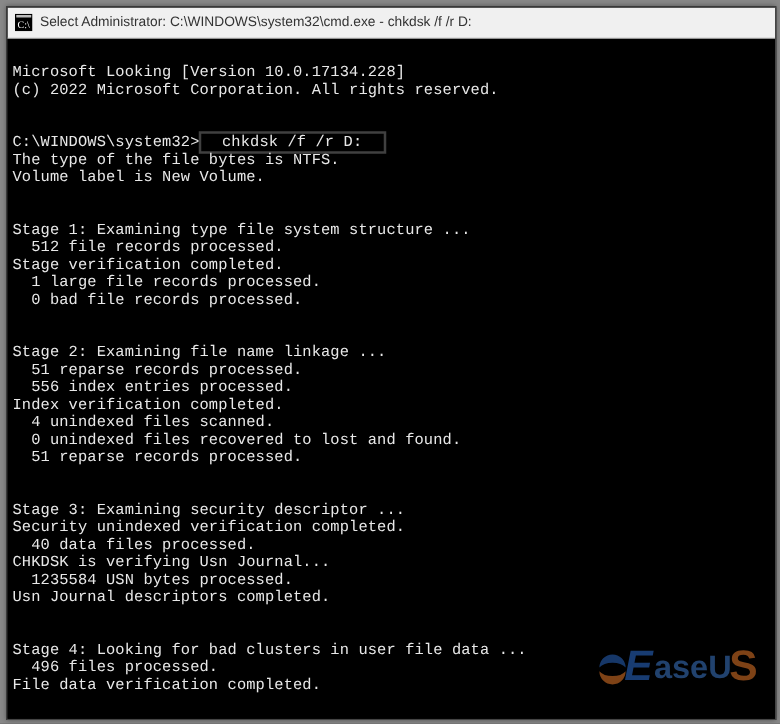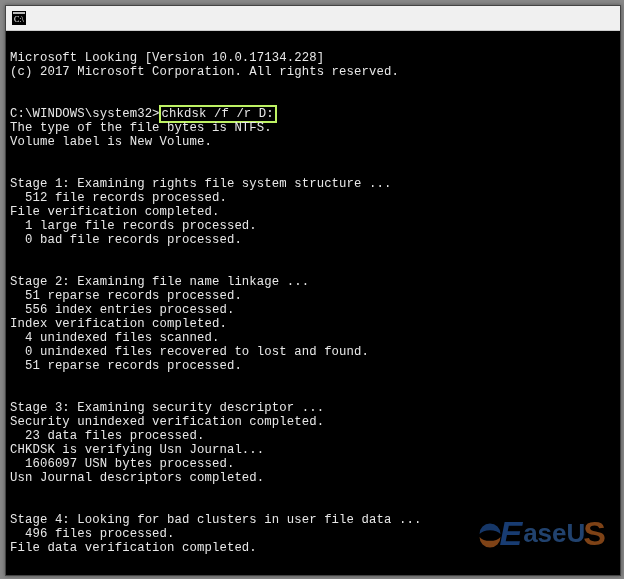--- a/index.html
+++ b/index.html
@@ -2,69 +2,70 @@
 <html><head>
 <meta charset="utf-8">
 <style>
   html,body{margin:0;padding:0;background:#888;font-family:"Segoe UI",Tahoma,sans-serif;}
   .frame{width:624px;height:579px;box-sizing:border-box;padding:5px;background:#888;}
   .window{width:614px;height:569px;background:#000;box-shadow:0 0 4px rgba(0,0,0,.4);position:relative;overflow:hidden;border:1px solid #444;}
   .titlebar{height:24px;background:#f0f0f0;display:flex;align-items:center;padding:0 6px;font-size:11px;color:#333;border-bottom:1px solid #ccc;}
   .titlebar .icon{width:14px;height:14px;margin-right:6px;display:inline-flex;align-items:center;justify-content:center;}
   .titlebar .icon svg{display:block;}
   .term{font-family:Consolas,"Courier New",monospace;font-size:12.3px;line-height:14px;color:#e8e8e8;background:#000;padding:6px 4px;white-space:pre;letter-spacing:0.1px;}
-  .term .hi{border:2px solid #bef264;padding:0 1px;margin:-2px -1px;}
+  .term .hi{border:2px solid #404040;padding:0 17px;margin:-2px -1px;}
   .watermark{position:absolute;right:14px;bottom:22px;font-size:26px;font-weight:700;color:rgba(60,120,200,.55);font-family:"Segoe UI",Arial,sans-serif;display:flex;align-items:center;pointer-events:none;}
   .watermark .em{font-style:italic;font-size:34px;color:rgba(40,100,190,.6);margin-right:1px;}
   .watermark .s{color:rgba(230,120,40,.55);font-size:34px;font-weight:700;margin-left:-2px;}
   .watermark svg{width:30px;height:30px;margin-right:-6px;}
   .blank{height:14px;}
 </style>
 </head>
 <body>
 
 <div class="frame">
   <div class="window">
     <div class="titlebar">
       <span class="icon">
         <svg viewBox="0 0 14 14">
             <rect x="0" y="0" width="14" height="14" fill="#000"></rect>
             <rect x="1" y="1" width="12" height="2" fill="#bbb"></rect>
             <text x="2" y="11" font-size="8" fill="#fff" font-family="Consolas">C:\</text>
           </svg>
       </span>
+      <span>Select Administrator: C:\WINDOWS\system32\cmd.exe - chkdsk  /f /r D:</span>
     </div>
 
     <div class="term">
 <span>Microsoft Looking [Version 10.0.17134.228]</span>
-<span>(c) 2017 Microsoft Corporation. All rights reserved.</span>
+<span>(c) 2022 Microsoft Corporation. All rights reserved.</span>
 <div class="blank"></div>
 <span><span>C:\WINDOWS\system32&gt;</span><span class="hi">chkdsk /f /r D:</span></span>
 <span>The type of the file bytes is NTFS.</span>
 <span>Volume label is New Volume.</span>
 <div class="blank"></div>
-<span>Stage 1: Examining rights file system structure ...</span>
+<span>Stage 1: Examining type file system structure ...</span>
 <span>  512 file records processed.</span>
-<span>File verification completed.</span>
+<span>Stage verification completed.</span>
 <span>  1 large file records processed.</span>
 <span>  0 bad file records processed.</span>
 <div class="blank"></div>
 <span>Stage 2: Examining file name linkage ...</span>
 <span>  51 reparse records processed.</span>
 <span>  556 index entries processed.</span>
 <span>Index verification completed.</span>
 <span>  4 unindexed files scanned.</span>
 <span>  0 unindexed files recovered to lost and found.</span>
 <span>  51 reparse records processed.</span>
 <div class="blank"></div>
 <span>Stage 3: Examining security descriptor ...</span>
 <span>Security unindexed verification completed.</span>
-<span>  23 data files processed.</span>
+<span>  40 data files processed.</span>
 <span>CHKDSK is verifying Usn Journal...</span>
-<span>  1606097 USN bytes processed.</span>
+<span>  1235584 USN bytes processed.</span>
 <span>Usn Journal descriptors completed.</span>
 <div class="blank"></div>
 <span>Stage 4: Looking for bad clusters in user file data ...</span>
 <span>  496 files processed.</span>
 <span>File data verification completed.</span>
 <div class="blank"></div>
 
 
     </div>
 

